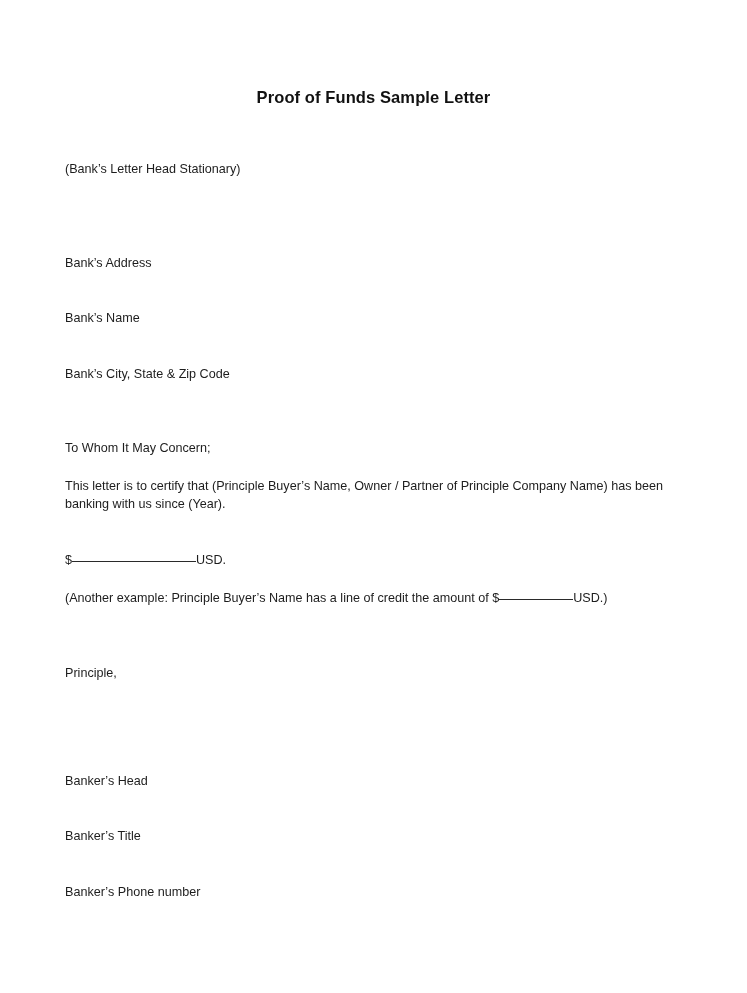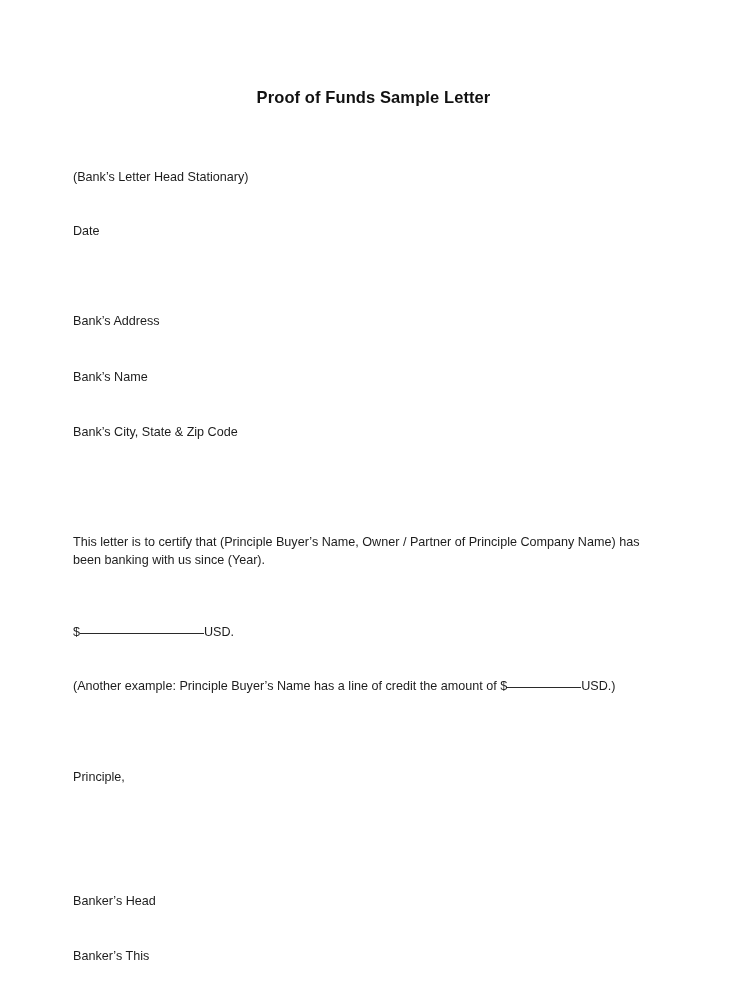--- a/index.html
+++ b/index.html
@@ -43,21 +43,21 @@
     position: absolute;
     left: 65px;
     top: 160px;
     width: 600px;
   }
 
   .para {
     font-size: 12.6px;
     line-height: 18.5px;
     color: #1d1d1d;
-    margin: 8px;
+    margin: 0;
     white-space: pre-wrap;
   }
   .gap-md { height: 19px; }
   .gap-lg { height: 38px; }
   .gap-xl { height: 52px; }
 
   .line { display: block; }
 
   .blank-rule {
     display: inline-block;
@@ -77,32 +77,32 @@
 <div class="page">
 
   <div class="doc-title">Proof of Funds Sample Letter</div>
 
   <div class="body-block">
 
     <p class="para">(Bank’s Letter Head Stationary)</p>
 
     <div class="gap-md"></div>
 
-    <p class="para">Date</p>
 
     <div class="gap-md"></div>
 
     <div class="para">
       <span class="line">Bank’s Address</span>
       <span class="line">Bank’s Name</span>
       <span class="line">Bank’s City, State &amp; Zip Code</span>
     </div>
 
     <div class="gap-md"></div>
 
+    <p class="para">To Whom It May Concern;</p>
 
     <div class="gap-md"></div>
 
     <p class="para">This letter is to certify that (Principle Buyer’s Name, Owner / Partner of Principle Company Name) has been banking with us since (Year).</p>
 
     <div class="gap-md"></div>
 
     <p class="para"><span class="nowrap"><br><span>$</span><span class="blank-rule blank-long"></span><span>USD.</span></span></p>
 
     <div class="gap-md"></div>
@@ -113,18 +113,18 @@
 
 
     <div class="gap-lg"></div>
 
     <p class="para">Principle,</p>
 
     <div class="gap-xl"></div>
 
     <div class="para">
       <span class="line">Banker’s Head</span>
-      <span class="line">Banker’s This</span>
+      <span class="line">Banker’s Title</span>
       <span class="line">Banker’s Phone number</span>
     </div>
 
   </div>
 </div>
 
 </body></html>

